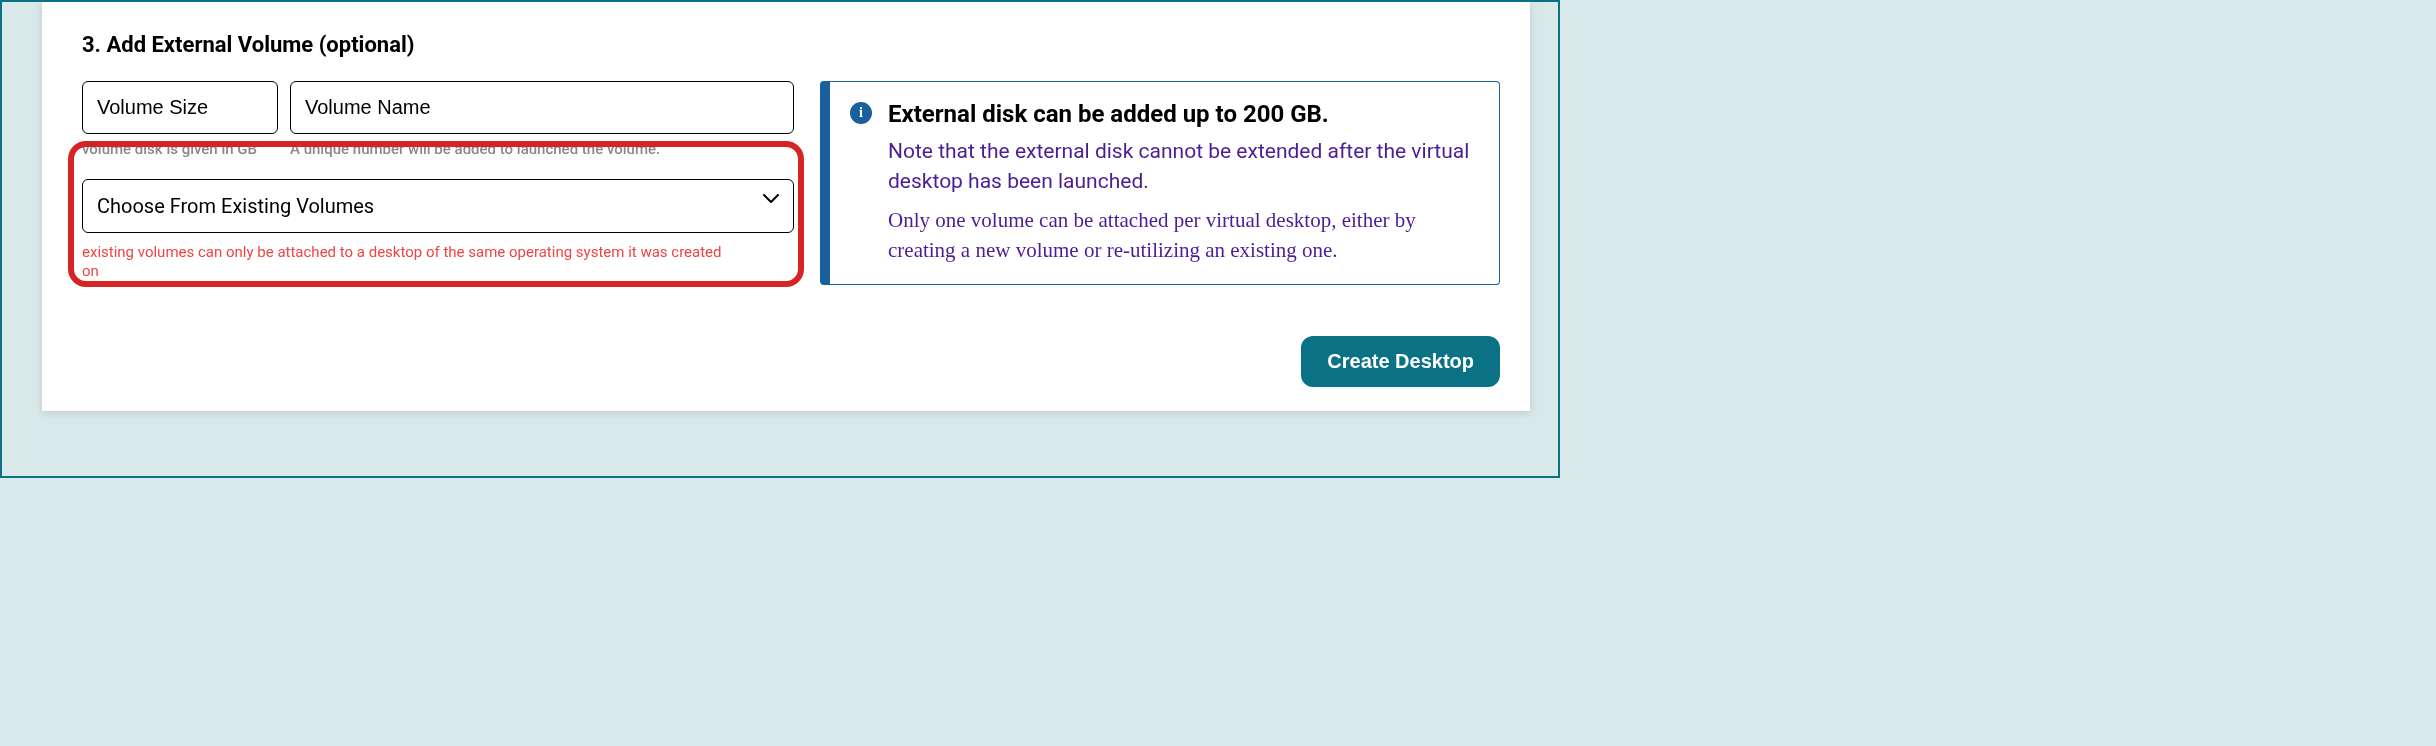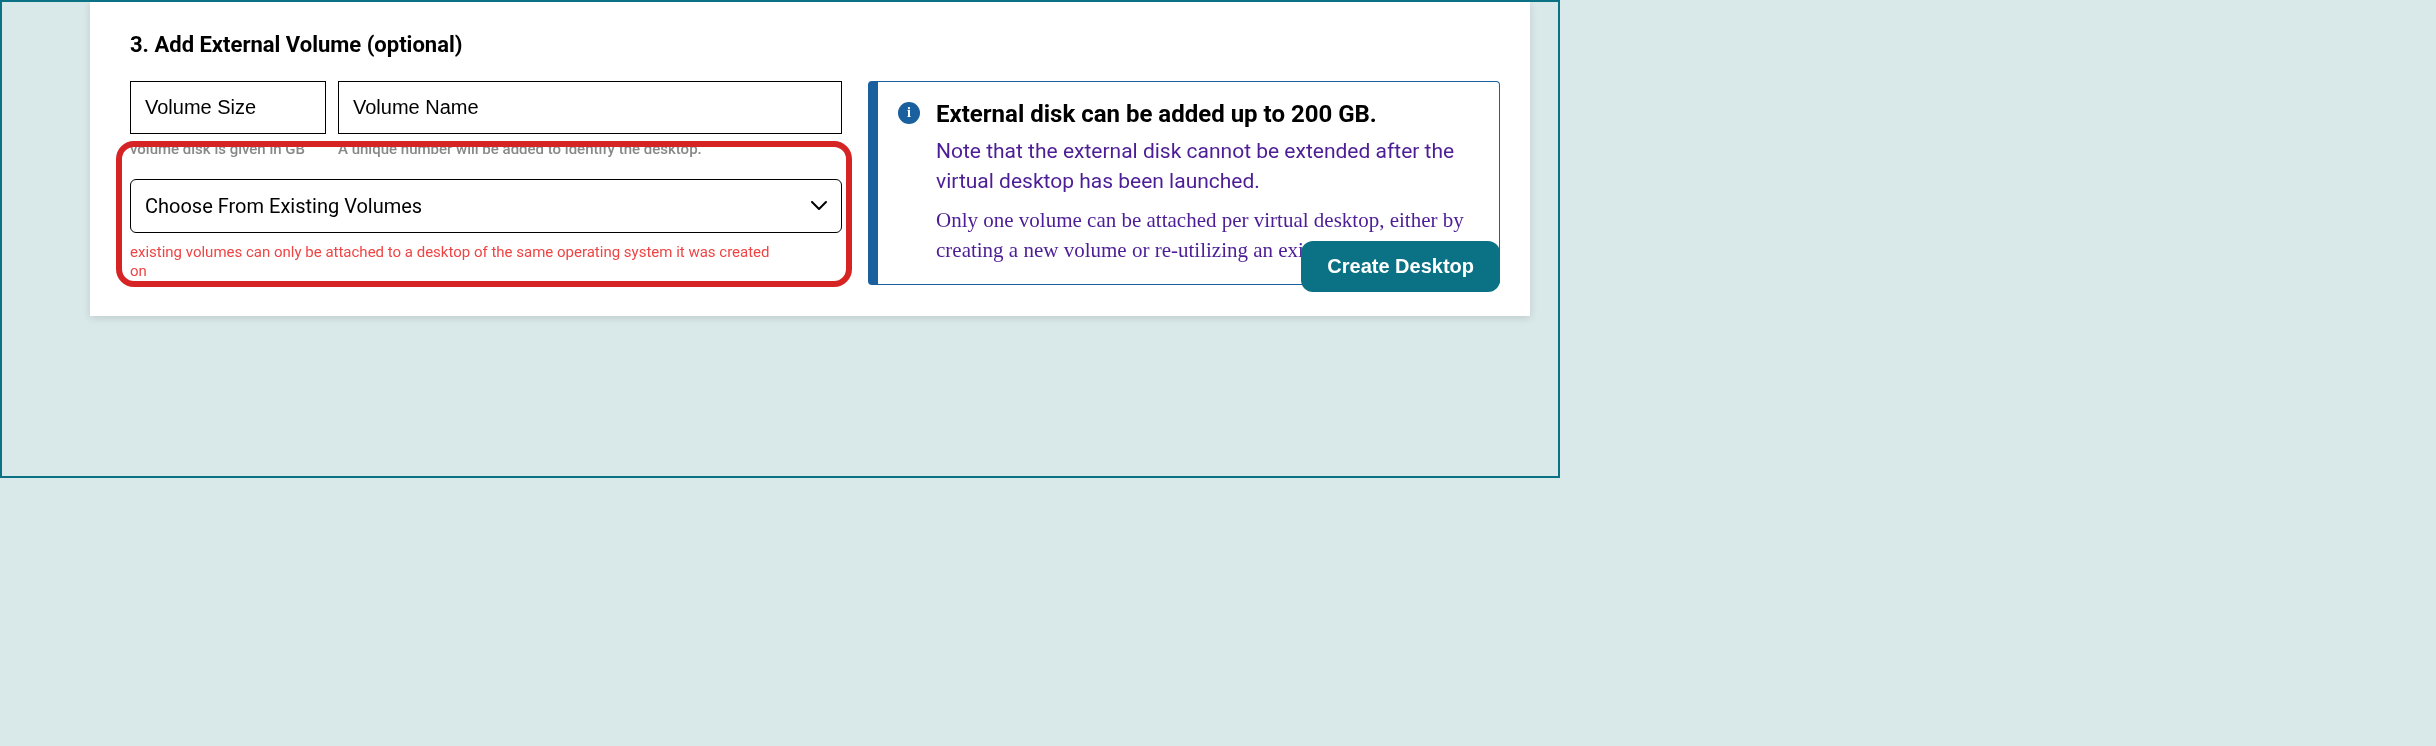--- a/index.html
+++ b/index.html
@@ -10,24 +10,23 @@
       width: 1560px;
       height: 478px;
       position: relative;
     }
     .card {
       background: #ffffff;
       position: absolute;
       top: 0;
       left: 40px;
       right: 28px;
-      height: 314px;
+      height: 409px;
       box-shadow: 0 2px 8px rgba(0,0,0,0.12);
       padding: 30px 30px 20px 40px;
-      margin-left: 48px;
     }
     .section-heading {
       font-size: 22px;
       font-weight: 700;
       color: #000;
       margin-bottom: 24px;
     }
     .content-row {
       display: flex;
       gap: 26px;
@@ -43,21 +42,21 @@
       margin-bottom: 4px;
     }
     .input-wrap {
       display: flex;
       flex-direction: column;
     }
     .input-wrap.size { flex: 0 0 196px; }
     .input-wrap.name { flex: 1; }
     .text-input {
       border: 1.5px solid #000;
-      border-radius: 0;
+      border-radius: 6px;
       padding: 14px 14px;
       font-size: 20px;
       color: #000;
       background: #fff;
       width: 100%;
     }
     .text-input::placeholder { color: #000; opacity: 1; }
     .hint {
       font-size: 15px;
       color: #888;
@@ -79,21 +78,21 @@
       margin-top: 20px;
     }
     .dropdown {
       border: 1.5px solid #000;
       border-radius: 6px;
       padding: 14px 14px;
       font-size: 20px;
       color: #000;
       background: #fff;
       display: flex;
-      align-items: center;
+      align-items: flex-start;
       justify-content: space-between;
       cursor: pointer;
     }
     .chevron-down {
       width: 16px;
       height: 10px;
       display: inline-block;
     }
     .chevron-down svg { display: block; }
     .dropdown-hint {
@@ -169,21 +168,21 @@
 
     <div class="left-col">
 
       <div class="input-row">
         <div class="input-wrap size">
           <input class="text-input" type="text" placeholder="Volume Size" style="">
           <div class="hint">volume disk is given in GB</div>
         </div>
         <div class="input-wrap name">
           <input class="text-input" type="text" placeholder="Volume Name" style="">
-          <div class="hint">A unique number will be added to identify the desktop.</div>
+          <div class="hint">A unique number will be added to launched the volume.</div>
         </div>
       </div>
 
       <div class="dropdown-wrap">
         <div class="dropdown">
           <span>Choose From Existing Volumes</span>
           <span class="chevron-down">
             <svg viewBox="0 0 16 10" width="16" height="10">
                 <path d="M1 1 L8 8 L15 1" stroke="#000" stroke-width="2" fill="none" stroke-linecap="round" stroke-linejoin="round"></path>
               </svg>

